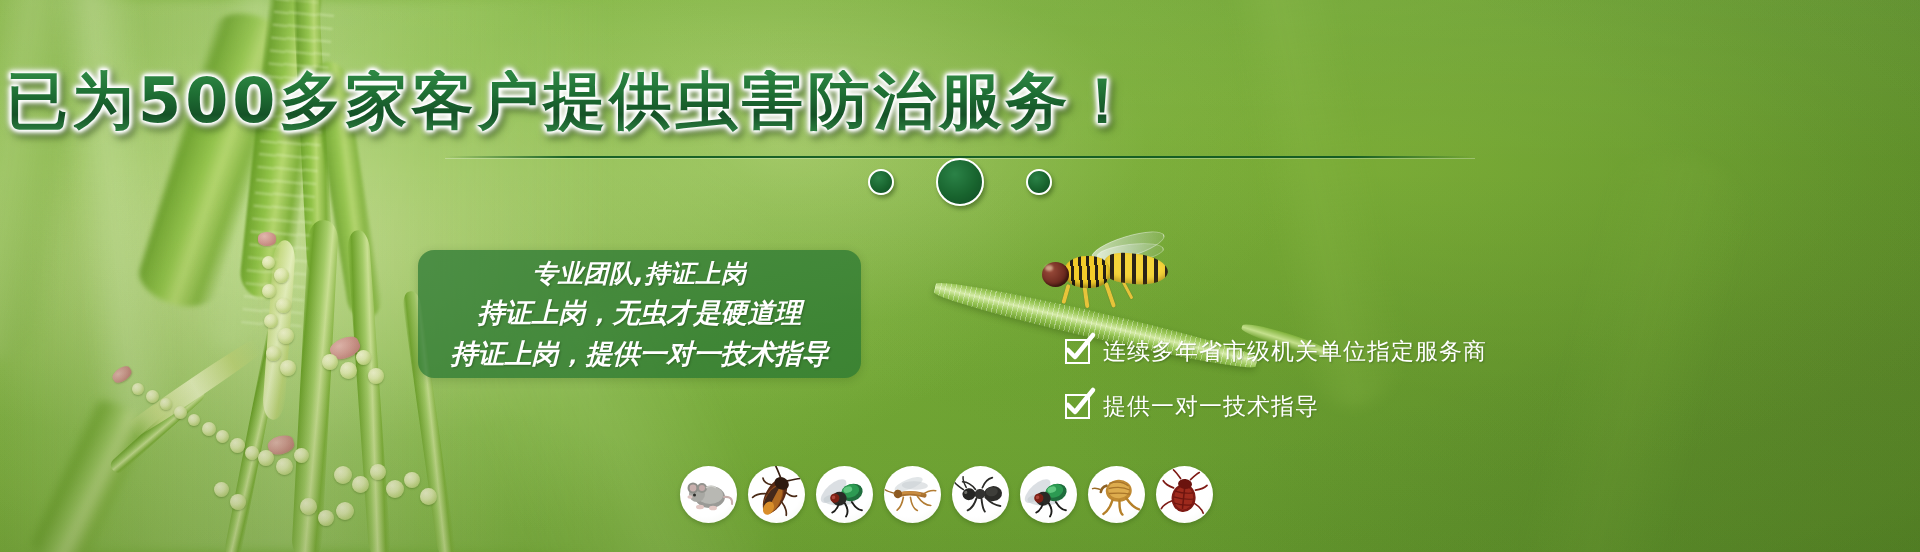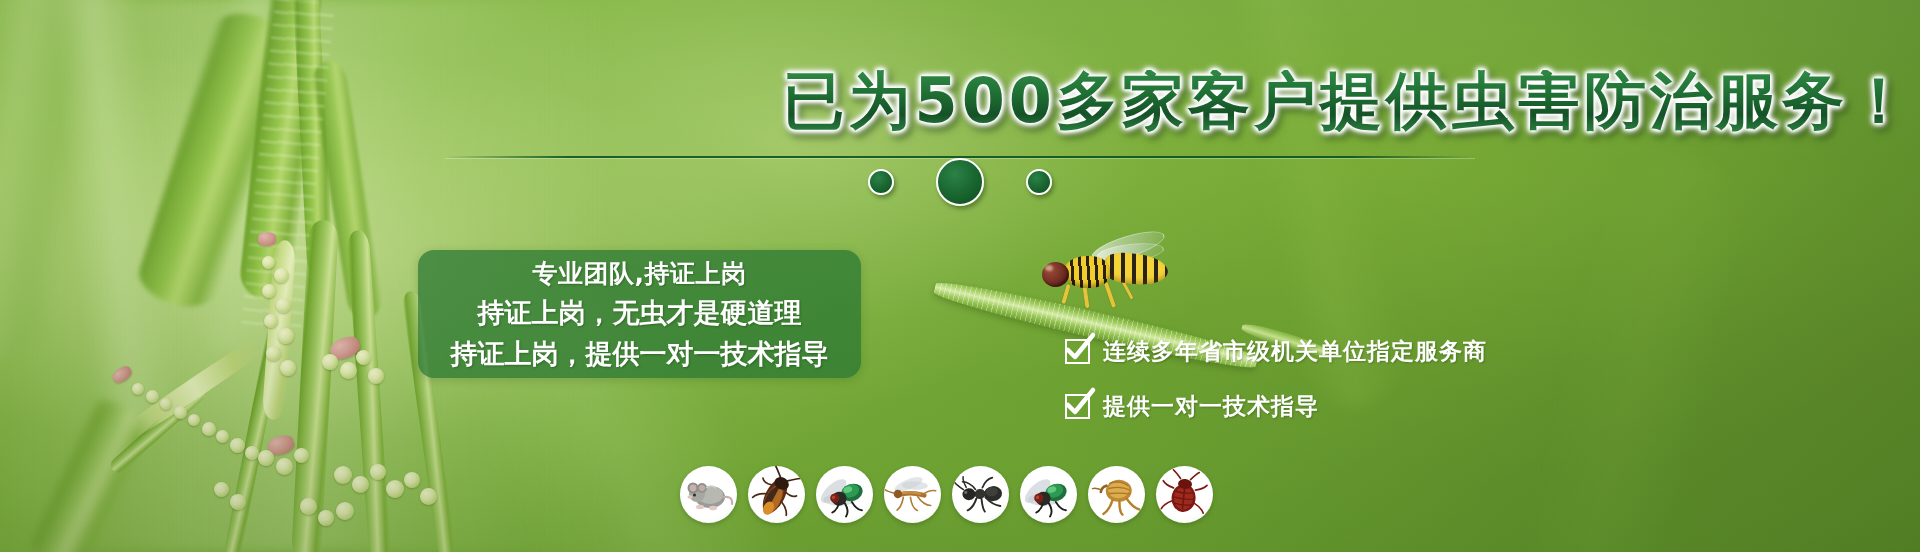--- a/index.html
+++ b/index.html
@@ -216,21 +216,21 @@
     box-shadow:0 0 1px rgba(60,40,0,.5);
   }
   .hf-leg.l1 { left:24px; top:38px; width:4px;  height:20px; transform:rotate(16deg); }
   .hf-leg.l2 { left:44px; top:40px; width:4px;  height:22px; transform:rotate(-8deg); }
   .hf-leg.l3 { left:68px; top:36px; width:4px;  height:26px; transform:rotate(-19deg); }
   .hf-leg.l4 { left:86px; top:34px; width:3px;  height:20px; transform:rotate(-28deg); }
 
   
   .headline-wrap {
     position:absolute; left:0; top:70px; width:1920px;
-    text-align:right;
+    text-align:left;
     pointer-events:none;
   }
   .headline {
     display:inline-block;
     font-family:"DejaVu Sans", sans-serif;
     font-weight:700;
     font-size:62px;
     line-height:1.0;
     letter-spacing:4px;
     color:#1d6b31;
@@ -286,21 +286,21 @@
     color:#ffffff;
     font-family:"DejaVu Sans", sans-serif;
     font-weight:700;
     text-shadow:1px 1px 2px rgba(20,45,5,0.35);
     white-space:nowrap;
   }
   .fline.l1 { font-size:25px; letter-spacing:0.5px; }
   .fline.l2 { font-size:27px; letter-spacing:0px; }
   .fline.l3 { font-size:27px; letter-spacing:0px; }
   
-  .feature-lines { padding-bottom:0; }
+  .feature-lines { padding-bottom:0;font-style:italic; }
 
   
   .bullets {
     position:absolute; left:1065px; top:336px;
     display:flex; flex-direction:column; gap:24px;
   }
   .bullet {
     display:flex; align-items:center; gap:13px;
   }
   .cbox {
@@ -308,21 +308,21 @@
     width:25px; height:25px;
     border:2px solid #ffffff;
     flex:0 0 auto;
     box-sizing:border-box;
   }
   .cbox svg { position:absolute; left:-5px; top:-10px; width:36px; height:36px; overflow:visible; }
   .bullet-text {
     color:#ffffff;
     font-family:"DejaVu Sans", sans-serif;
     font-size:23px;
-    font-weight:700;
+    font-weight:400;
     letter-spacing:1px;
     text-shadow:1px 1px 2px rgba(20,45,5,0.30);
     white-space:nowrap;
   }
 
   
   .pest-row {
     position:absolute; left:680px; top:466px;
     display:flex; gap:11px;
   }

